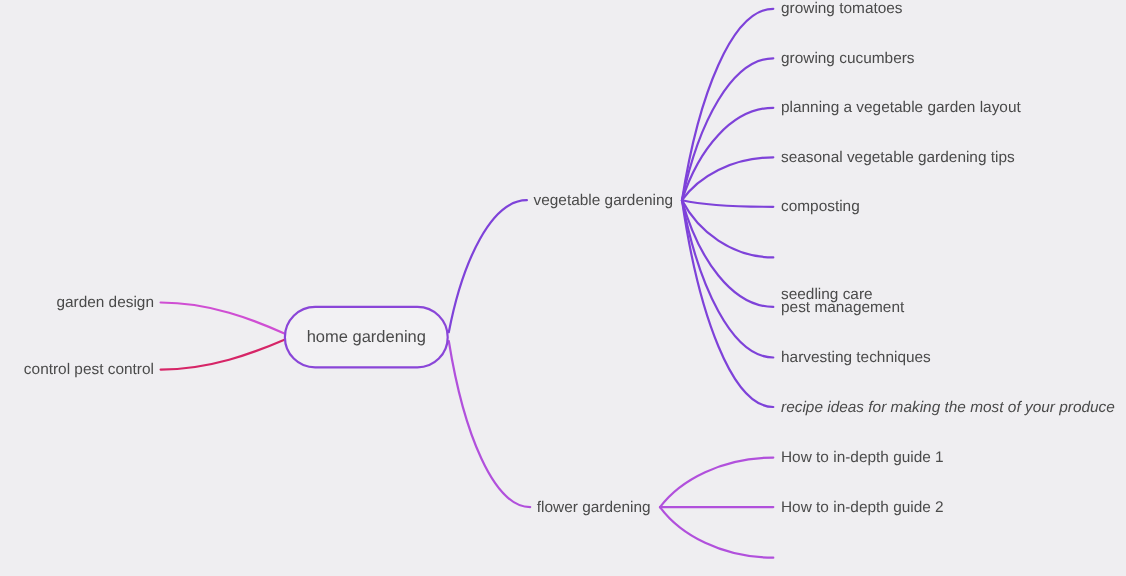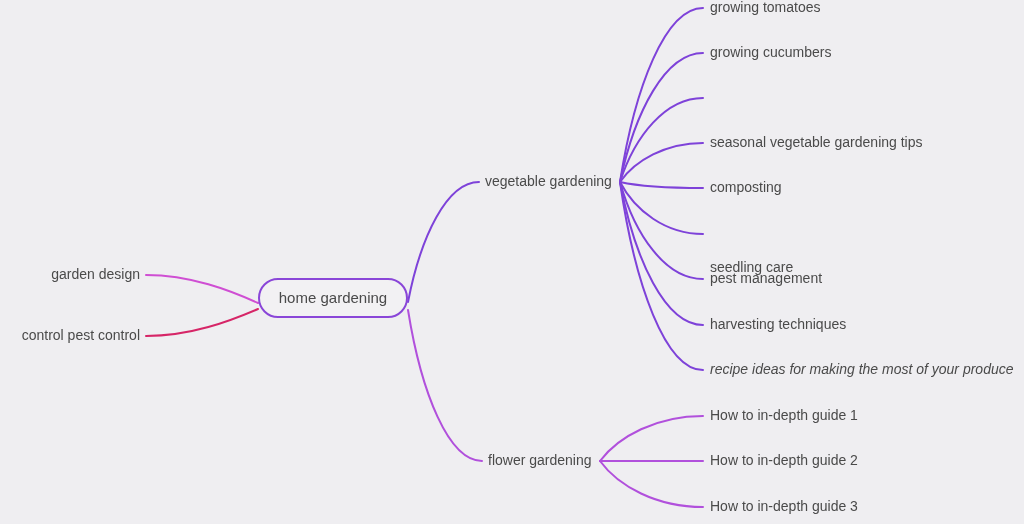--- a/index.html
+++ b/index.html
@@ -36,31 +36,31 @@
       <path d="M 620 182 C 634.9 185.3, 665.6 188, 703 188" fill="none" stroke="#7e42d9" stroke-width="2" stroke-linecap="round"></path>
       <path d="M 620 182 C 634.9 210.6, 665.6 234, 703 234" fill="none" stroke="#7e42d9" stroke-width="2" stroke-linecap="round"></path>
       <path d="M 620 182 C 634.9 235.3, 665.6 279, 703 279" fill="none" stroke="#7e42d9" stroke-width="2" stroke-linecap="round"></path>
       <path d="M 620 182 C 634.9 260.6, 665.6 325, 703 325" fill="none" stroke="#7e42d9" stroke-width="2" stroke-linecap="round"></path>
       <path d="M 620 182 C 634.9 285.4, 665.6 370, 703 370" fill="none" stroke="#7e42d9" stroke-width="2" stroke-linecap="round"></path>
       <path d="M 408 310 C 421.3 393.1, 448.7 461, 482 461" fill="none" stroke="#b150dc" stroke-width="2" stroke-linecap="round"></path>
       <path d="M 600 461 C 618.5 436.3, 656.6 416, 703 416" fill="none" stroke="#b150dc" stroke-width="2" stroke-linecap="round"></path>
       <path d="M 600 461 C 618.5 461.0, 656.6 461, 703 461" fill="none" stroke="#b150dc" stroke-width="2" stroke-linecap="round"></path>
       <path d="M 600 461 C 618.5 486.3, 656.6 507, 703 507" fill="none" stroke="#b150dc" stroke-width="2" stroke-linecap="round"></path>
     </svg>
-  <div class="root-node" style="left: 258px; top: 277.5px; width: 150px; height: 40px; border: 2px solid rgb(138, 70, 216); border-radius: 28.5px; background: rgb(242, 241, 243); font-size: 15px;">
+  <div class="root-node" style="left: 258px; top: 277.5px; width: 150px; height: 57px; border: 2px solid rgb(138, 70, 216); border-radius: 28.5px; background: rgb(242, 241, 243); font-size: 15px;">
     <span class="root-label">home gardening</span>
   </div>
 <div class="label" style="right: 884px; top: 275px;">garden design</div>
     <div class="label" style="right: 884px; top: 336px;">control pest control</div>
     <div class="label" style="left: 485px; top: 182px;">vegetable gardening</div>
     <div class="label" style="left: 710px; top: 8px;">growing tomatoes</div>
     <div class="label" style="left: 710px; top: 53px;">growing cucumbers</div>
+    <div class="label" style="left: 710px; top: 98px;">planning a vegetable garden layout</div>
     <div class="label" style="left: 710px; top: 143px;">seasonal vegetable gardening tips</div>
     <div class="label" style="left: 710px; top: 188px;">composting</div>
     <div class="label" style="left: 710px; top: 234px; margin-top: 34px;">seedling care</div>
     <div class="label" style="left: 710px; top: 279px;">pest management</div>
     <div class="label" style="left: 710px; top: 325px;">harvesting techniques</div>
     <div class="label" style="left: 710px; top: 370px; font-style: italic;">recipe ideas for making the most of your produce</div>
     <div class="label" style="left: 488px; top: 461px;">flower gardening</div>
     <div class="label" style="left: 710px; top: 416px;">How to in-depth guide 1</div>
     <div class="label" style="left: 710px; top: 461px;">How to in-depth guide 2</div>
-    <div class="label" style="left: 710px; top: 507px;">How to in-depth guide 3</div>
   </div>
 
 </body></html>

